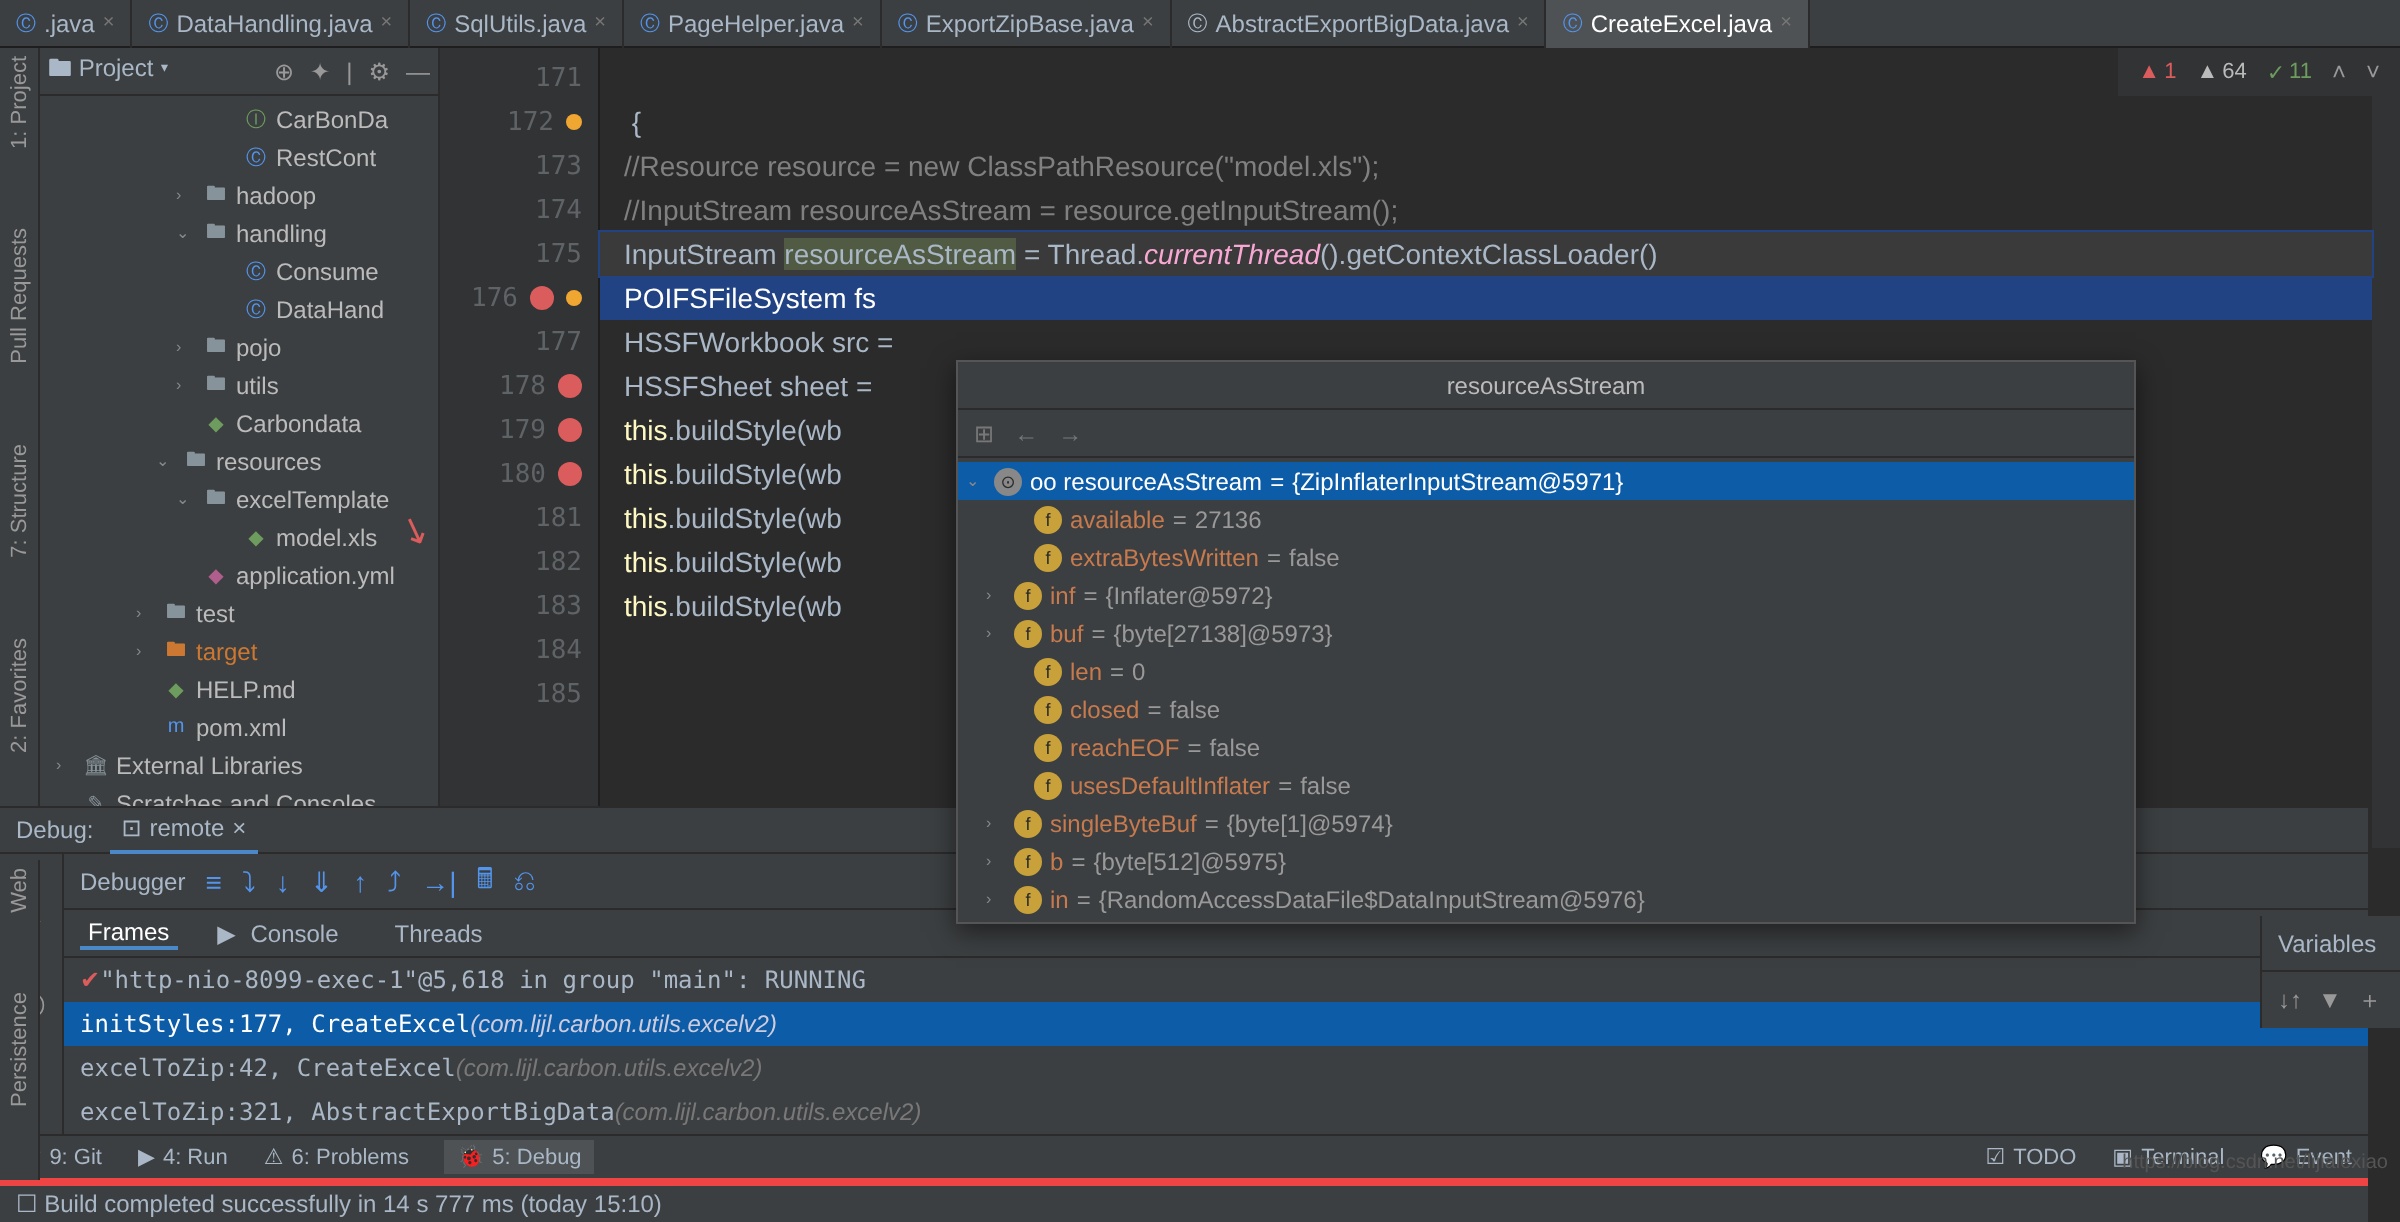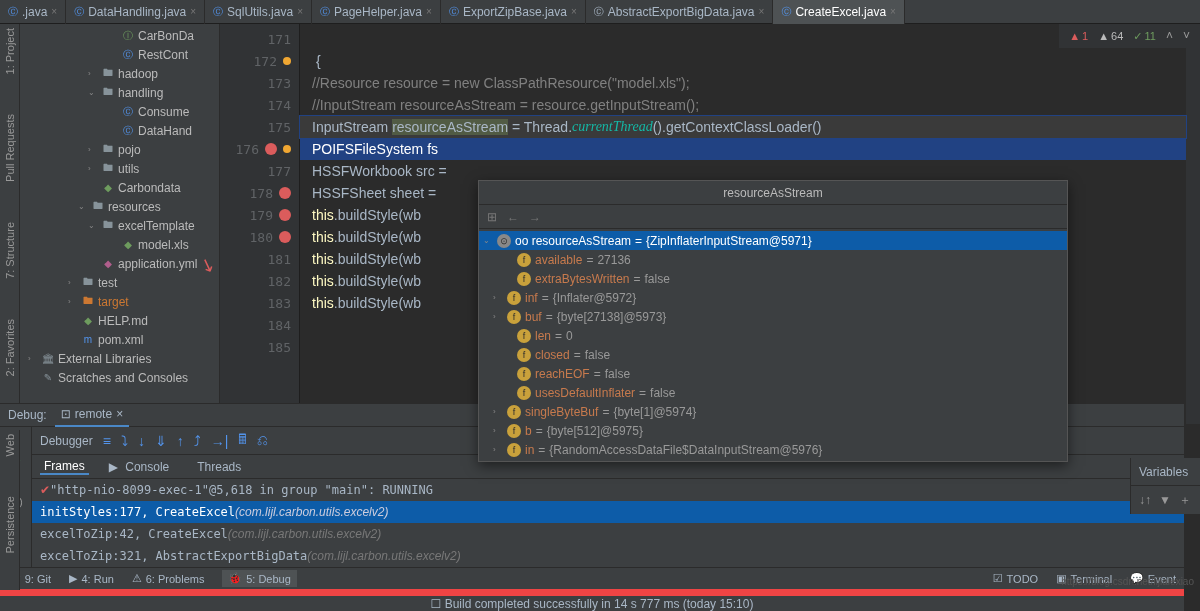--- a/index.html
+++ b/index.html
@@ -28,21 +28,21 @@
 .editor-area { flex: 1; display: flex; background: #2b2b2b; position: relative; }
 .gutter { width: 80px; background: #313335; border-right: 1px solid #1e1e1e; padding-top: 4px; }
 .gutter-row { display: flex; align-items: center; height: 22px; justify-content: flex-end; padding-right: 8px; gap: 6px; }
 .gutter-row .ln { color: #606366; font-family: 'Consolas', monospace; font-size: 13px; }
 .gutter-row .bp { width: 12px; height: 12px; background: #db5c5c; border-radius: 50%; }
 .gutter-row .hint { width: 8px; height: 8px; background: #f0a732; border-radius: 50%; }
 .code { flex: 1; padding-top: 4px; font-family: 'Consolas', monospace; font-size: 14px; position: relative; }
 .code-line { height: 22px; display: flex; align-items: center; padding-left: 12px; white-space: pre; }
 .code-line.current { background: #3a3a3a; outline: 1px solid #214283; }
 .code-line.sel { background: #214283; color: #fff; }
-.kw { color: #fef9c3; } .cmt { color: #808080; } .itc { font-style: italic; color: #14b8a6; font-family: Liberation Serif, serif; } .hl { background: #515b44; }
+.kw { color: #fef9c3; } .cmt { color: #808080; } .itc { font-style: italic; color: #f9a8d4; } .hl { background: #515b44; }
 .indicator-bar { position: absolute; top: 0; right: 0; height: 24px; display: flex; align-items: center; gap: 10px; padding: 0 10px; background: #313335; font-size: 11px; }
 .ind { display: flex; align-items: center; gap: 2px; }
 .ind.err { color: #db5c5c; } .ind.warn { color: #bbb; } .ind.ok { color: #6e9c5e; }
 .minimap { width: 14px; background: #313335; }
 .popup { position: absolute; left: 478px; top: 180px; width: 590px; background: #3c3f41; border: 1px solid #555; z-index: 10; box-shadow: 0 4px 12px rgba(0,0,0,.5); }
 .popup-head { height: 24px; display: flex; align-items: center; justify-content: center; color: #bbb; font-size: 12px; border-bottom: 1px solid #2b2b2b; }
 .popup-nav { height: 24px; display: flex; align-items: center; padding: 0 8px; gap: 10px; color: #777; border-bottom: 1px solid #2b2b2b; }
 .popup-body { padding: 2px 0; }
 .debug-row { display: flex; align-items: center; height: 19px; padding-left: 8px; gap: 4px; font-family: 'Consolas', monospace; font-size: 12px; }
 .debug-row.sel { background: #0d5ca8; color: #fff; }
@@ -68,21 +68,21 @@
 .frame-row { height: 22px; display: flex; align-items: center; padding: 0 8px; font-family: 'Consolas', monospace; font-size: 12px; }
 .frame-row.sel { background: #0d5ca8; color: #fff; }
 .frame-row .gray { color: #787878; font-style: italic; }
 .frame-row.sel .gray { color: #ccd; }
 .vars-panel { position: absolute; right: 0; top: 458px; width: 70px; background: #3c3f41; border-left: 1px solid #2b2b2b; }
 .vars-panel .vh { height: 28px; display: flex; align-items: center; padding: 0 8px; border-bottom: 1px solid #2b2b2b; }
 .vars-tools { height: 28px; display: flex; align-items: center; gap: 8px; padding: 0 8px; color: #999; }
 .bottom-tabs { height: 22px; display: flex; align-items: center; border-top: 1px solid #2b2b2b; padding: 0 8px; gap: 18px; }
 .bottom-tabs span { cursor: pointer; display: flex; align-items: center; gap: 4px; font-size: 11px; }
 .bottom-tabs span.active { background: #4e5254; padding: 2px 6px; }
-.status-bar { height: 22px; display: flex; align-items: center; padding: 0 8px; border-top: 7px solid #ef4444; justify-content: center; }
+.status-bar { height: 22px; display: flex; align-items: center; padding: 0 8px; border-top: 4px solid #ef4444; justify-content: flex-start; }
 .arrow-anno { position: absolute; left: 200px; top: 254px; color: #db5c5c; font-size: 18px; transform: rotate(20deg); z-index: 5; }
 .watermark { position: absolute; right: 6px; bottom: 24px; color: #555; font-size: 10px; }
 </style>
 </head>
 <body>
 
 <div class="tab-bar" id="tabbar">
     <div class="tab">
       <span class="icon-class ">Ⓒ</span>
       <span>.java</span>
@@ -122,20 +122,29 @@
 
 <div class="main">
   <div class="side-labels">
     <div class="side-label">1: Project</div>
     <div class="side-label">Pull Requests</div>
     <div class="side-label">7: Structure</div>
     <div class="side-label">2: Favorites</div>
   </div>
 
   <div class="project-panel">
+    <div class="project-toolbar">
+      <span>🖿 <span>Project</span> ▾</span>
+      <span class="spacer"></span>
+      <span class="tool-icon">⊕</span>
+      <span class="tool-icon">✦</span>
+      <span class="tool-icon">|</span>
+      <span class="tool-icon">⚙</span>
+      <span class="tool-icon">—</span>
+    </div>
     <div class="tree" id="tree">
         <div class="tree-row pad5">
           <span class="arrow"></span>
           <span class="node-icon fc-interface">Ⓘ</span>
           <span class="label">CarBonDa</span>
         </div>
         <div class="tree-row pad5">
           <span class="arrow"></span>
           <span class="node-icon fc-class">Ⓒ</span>
           <span class="label">RestCont</span>

